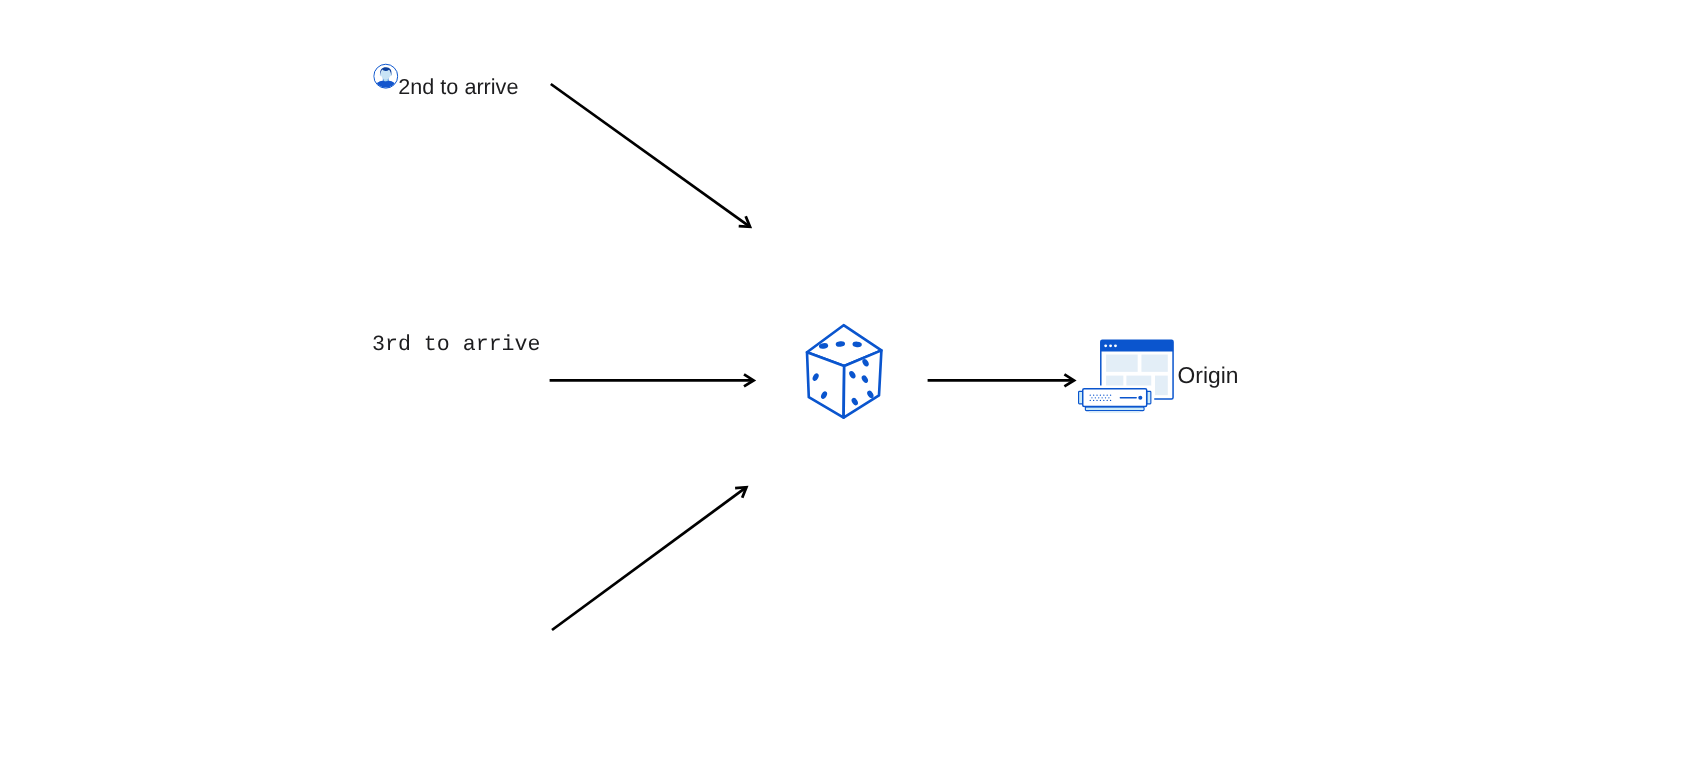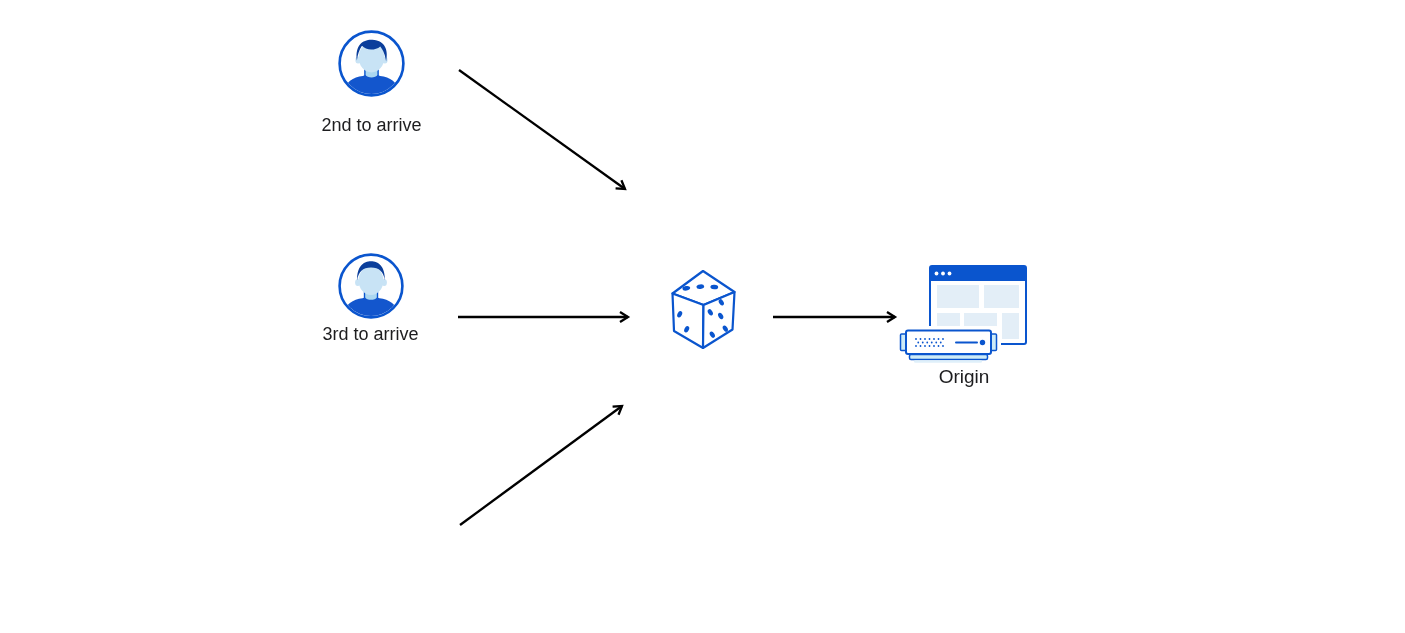--- a/index.html
+++ b/index.html
@@ -16,35 +16,35 @@
     left: 0; top: 0;
   }
   .arrow-line {
     stroke: var(--arrow, #000000);
     stroke-width: 2.3;
     fill: none;
   }
   .node {
     position: absolute;
     display: flex;
-    flex-direction: column;
+    flex-direction: row;
     align-items: center;
   }
   .node-label {
     color: var(--text, #1d1d1f);
     font-size: 18px;
     line-height: 1.2;
     white-space: nowrap;
     text-align: center;
   }
   .node-client1 { left: 311px; top: 30px;  width: 121px; }
   .node-client2 { left: 310px; top: 253px; width: 121px; }
   .node-client3 { left: 311px; top: 483px; width: 121px; }
   .node-client1 .node-label { margin-top: 18px; }
-  .node-client2 .node-label { margin-top: 5px; }
+  .node-client2 .node-label { margin-top: 5px; font-family: Liberation Mono, monospace; }
   .node-client3 .node-label { margin-top: 24px; }
   .node-dice   { left: 668px; top: 268px; width: 74px; }
   .node-origin { left: 896px; top: 262px; width: 136px; }
   .node-origin .node-label { margin-top: 2px; font-size: 19px; }
 
   
   .s-blue  { stroke: var(--blue, #0A55CE); }
   .f-white { fill: #ffffff; }
   .f-blue  { fill: var(--blue, #0A55CE); }
   .f-face  { fill: var(--face, #C8E3F5); }

